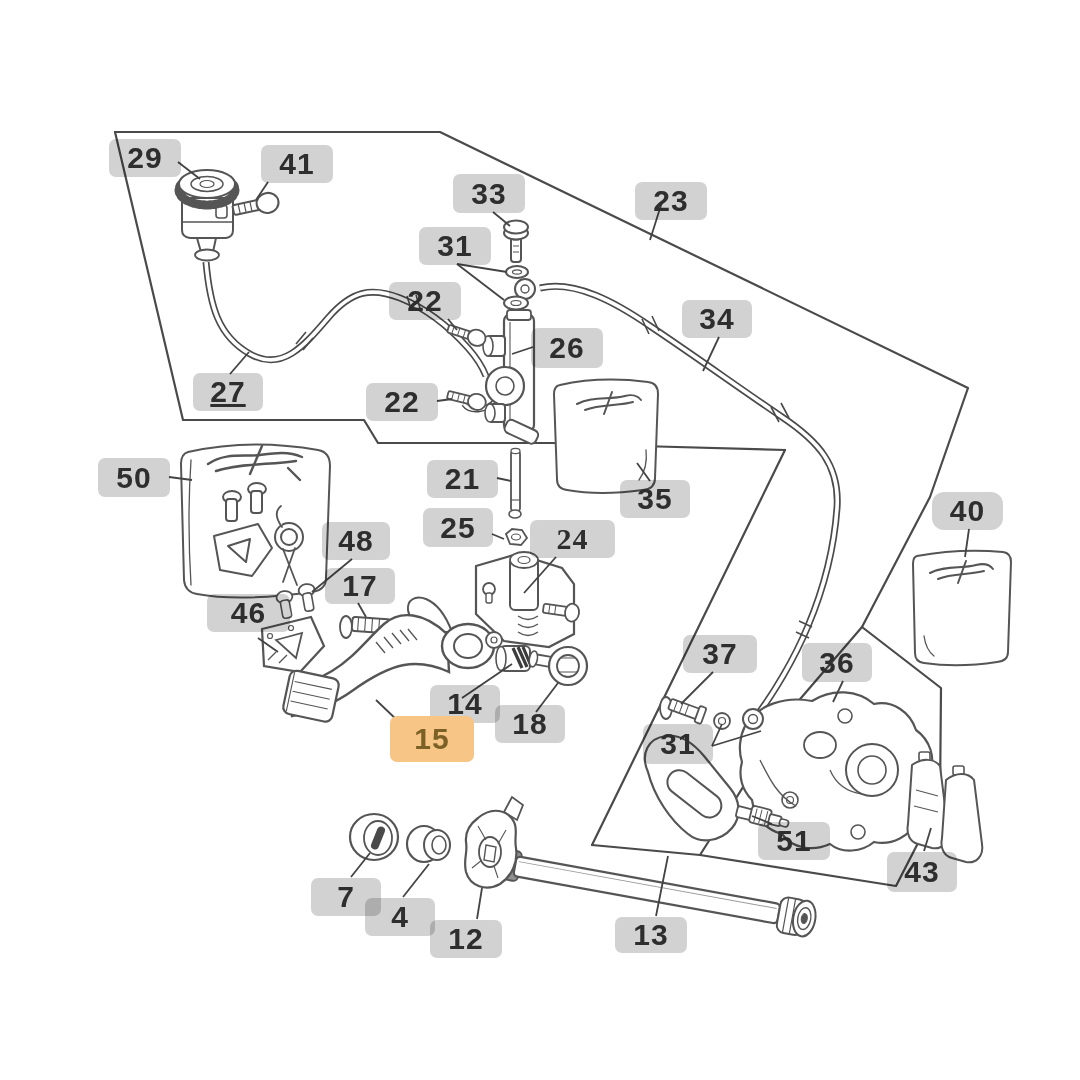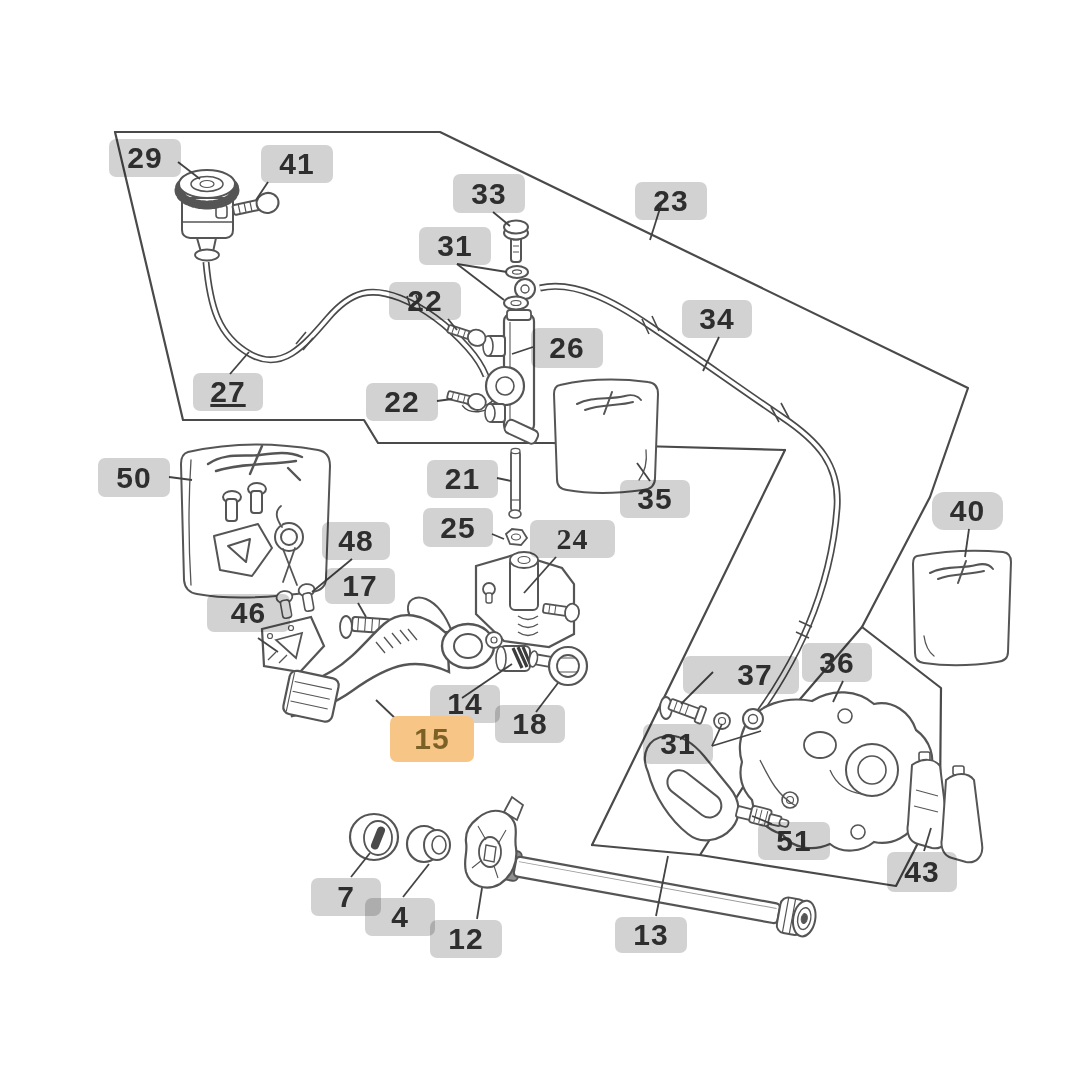--- a/index.html
+++ b/index.html
@@ -357,21 +357,21 @@
     <div class="part-label" style="left: 366px; top: 383px; width: 72px; height: 38px;">22</div>
     <div class="part-label" style="left: 98px; top: 458px; width: 72px; height: 39px;">50</div>
     <div class="part-label" style="left: 427px; top: 460px; width: 71px; height: 38px;">21</div>
     <div class="part-label" style="left: 620px; top: 480px; width: 70px; height: 38px;">35</div>
     <div class="part-label" style="left: 423px; top: 508px; width: 70px; height: 39px;">25</div>
     <div class="part-label" style="left: 530px; top: 520px; width: 85px; height: 38px; font-family: Liberation Serif, serif;">24</div>
     <div class="part-label" style="left: 932px; top: 492px; width: 71px; height: 38px; border-radius: 12px;">40</div>
     <div class="part-label" style="left: 322px; top: 522px; width: 68px; height: 38px;">48</div>
     <div class="part-label" style="left: 325px; top: 568px; width: 70px; height: 36px;">17</div>
     <div class="part-label" style="left: 207px; top: 582px; width: 83px; height: 38px; margin-top: 12px;">46</div>
-    <div class="part-label" style="left: 683px; top: 656px; width: 88px; height: 38px; padding-left: 28px;">37</div>
+    <div class="part-label" style="left: 683px; top: 635px; width: 74px; height: 38px;">37</div>
     <div class="part-label" style="left: 802px; top: 643px; width: 70px; height: 39px;">36</div>
     <div class="part-label" style="left: 430px; top: 685px; width: 70px; height: 38px;">14</div>
     <div class="part-label" style="left: 495px; top: 705px; width: 70px; height: 38px;">18</div>
     <div class="part-label highlight" style="left: 358px; top: 716px; width: 84px; height: 46px;">15</div>
     <div class="part-label" style="left: 643px; top: 724px; width: 70px; height: 40px;">31</div>
     <div class="part-label" style="left: 758px; top: 822px; width: 72px; height: 38px;">51</div>
     <div class="part-label" style="left: 887px; top: 852px; width: 70px; height: 40px;">43</div>
     <div class="part-label" style="left: 311px; top: 878px; width: 70px; height: 38px;">7</div>
     <div class="part-label" style="left: 365px; top: 898px; width: 70px; height: 38px;">4</div>
     <div class="part-label" style="left: 430px; top: 920px; width: 72px; height: 38px;">12</div>

